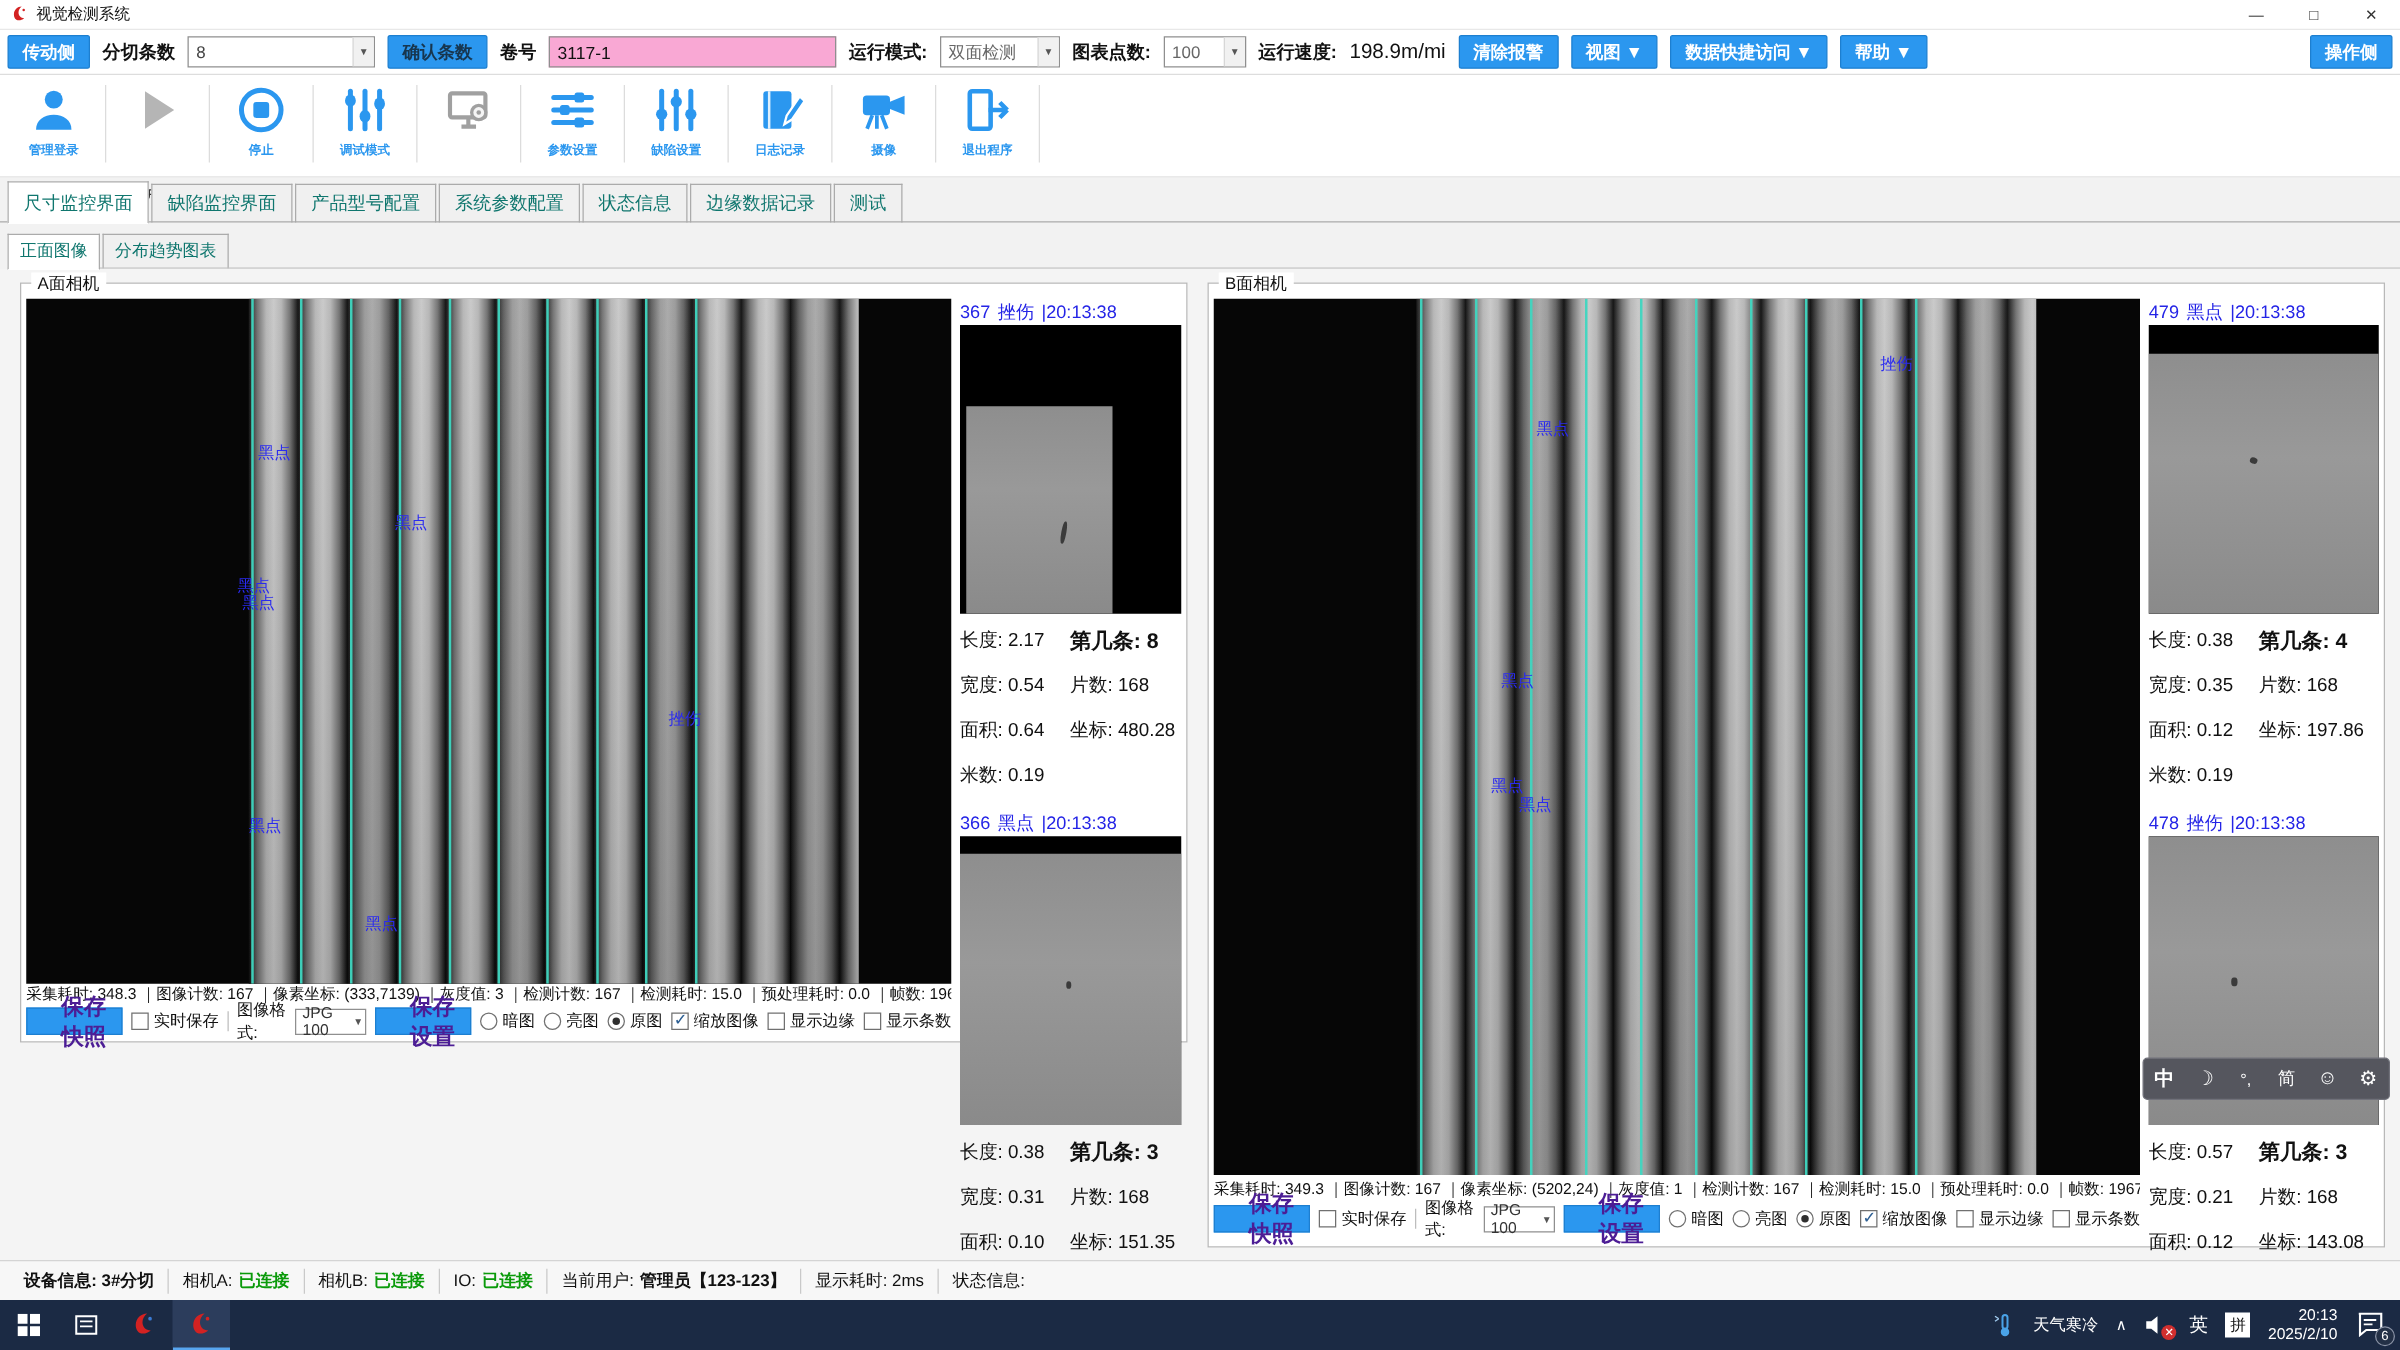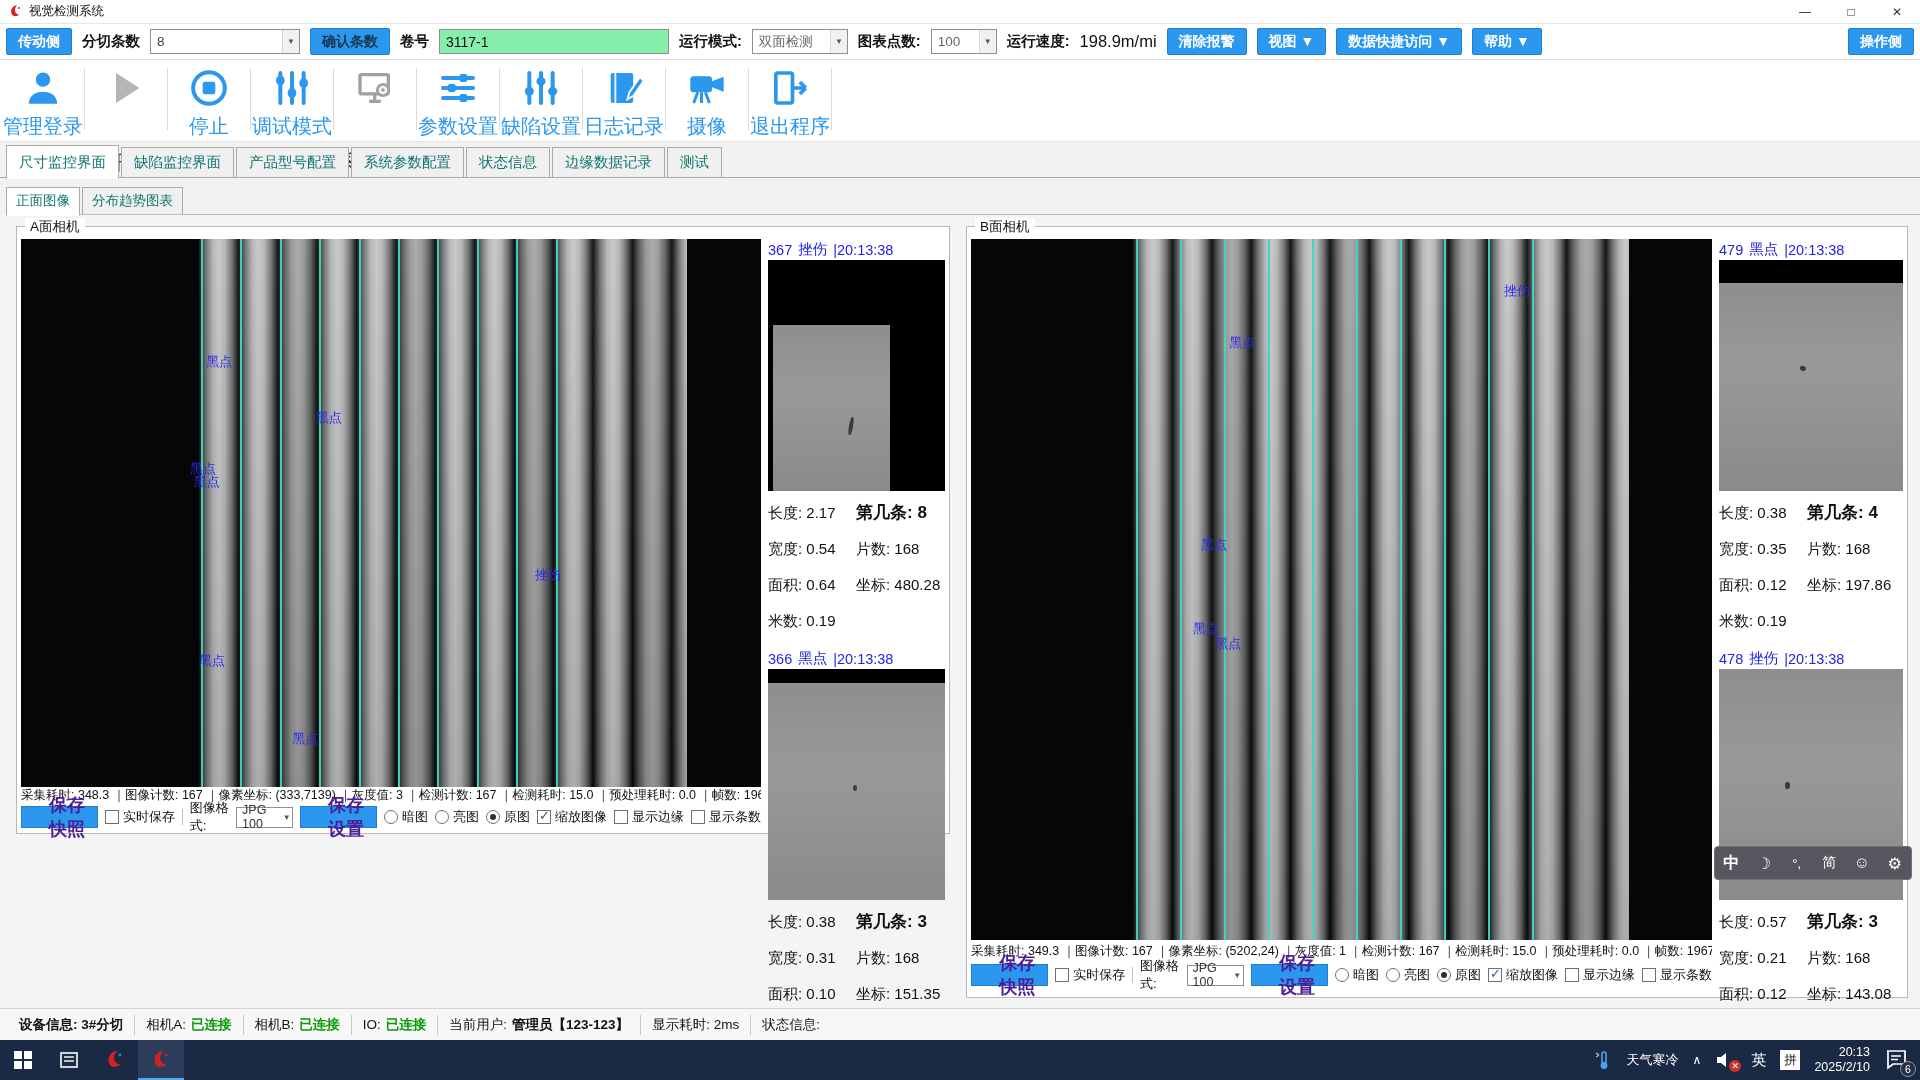--- a/index.html
+++ b/index.html
@@ -19,31 +19,31 @@
   .toolbar { position:absolute; top:24px; left:0; width:1920px; height:36px; background:#fff;
     display:flex; align-items:center; gap:10px; padding:0 6px; border-bottom:1px solid #ddd; }
   .btn-blue { background:#2b97ef; color:#fff; font-weight:bold; font-size:14px; border:1px solid #1d7fd0;
     height:27px; display:inline-flex; align-items:center; justify-content:center; padding:0 11px; border-radius:2px; white-space:nowrap; }
   .btn-blue.darktext { color:#17364f; }
   .tlabel { font-weight:bold; font-size:14.5px; color:#111; white-space:nowrap; }
   .combo { height:25px; border:1px solid #8f8f8f; background:#fff; display:inline-flex; align-items:center;
     font-size:13.5px; color:#666; padding-left:6px; }
   .combo .arrow { width:17px; height:100%; margin-left:auto; display:flex; align-items:center; justify-content:center;
     color:#555; font-size:8px; background:#f1f1f1; border-left:1px solid #d7d7d7; }
-  .tinput { height:25px; border:1px solid #8f8f8f; background:#86efac; font-size:14px; color:#111;
+  .tinput { height:25px; border:1px solid #8f8f8f; background:#f9a8d4; font-size:14px; color:#111;
     display:flex; align-items:center; padding:0 6px; }
   .speedval { font-size:16.5px; color:#111; white-space:nowrap; }
   .spacer { flex:1; }
 
   
   .icontb { position:absolute; top:60px; left:0; width:1920px; height:82px; background:#fff;
     display:flex; align-items:flex-start; padding-left:8px; border-bottom:1px solid #e2e2e2; }
   .itb { width:70px; display:flex; flex-direction:column; align-items:center; gap:5px; padding-top:8px; }
   .itb svg { width:40px; height:40px; }
-  .itb .ilabel { font-size:20px; color:#2b97ef; white-space:nowrap; }
+  .itb .ilabel { font-size:10px; color:#2b97ef; white-space:nowrap;font-weight:bold; }
   .itb.graylab .ilabel { color:#333;margin-top:36px; }
   .isep { width:1px; height:62px; background:#dcdcdc; margin:8px 6px 0 6px; }
 
   
   .maintabs { position:absolute; top:148px; left:0; width:1920px; height:30px; display:flex; align-items:flex-end; padding-left:6px; }
   .maintabs::after { content:""; position:absolute; left:0; right:0; bottom:0; height:1px; background:#ababab; }
   .tab { border:1px solid #ababab; border-bottom:none; background:#f0f0f0; font-size:14.5px; color:#0f766e;
     padding:5px 12px 6px 12px; margin-right:2px; position:relative; }
   .tab.active { background:#fff; z-index:2; padding-top:7px; margin-bottom:-1px; border-bottom:1px solid #fff; }
   .subtabs { position:absolute; top:188px; left:6px; display:flex; align-items:flex-end; height:27px; }

